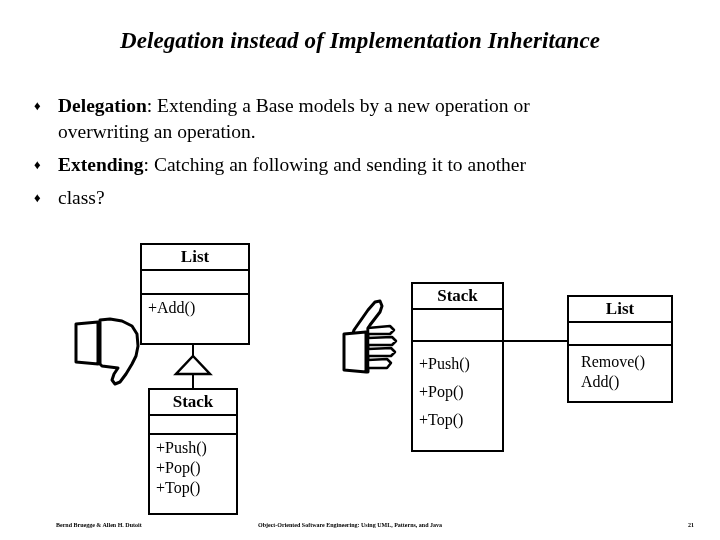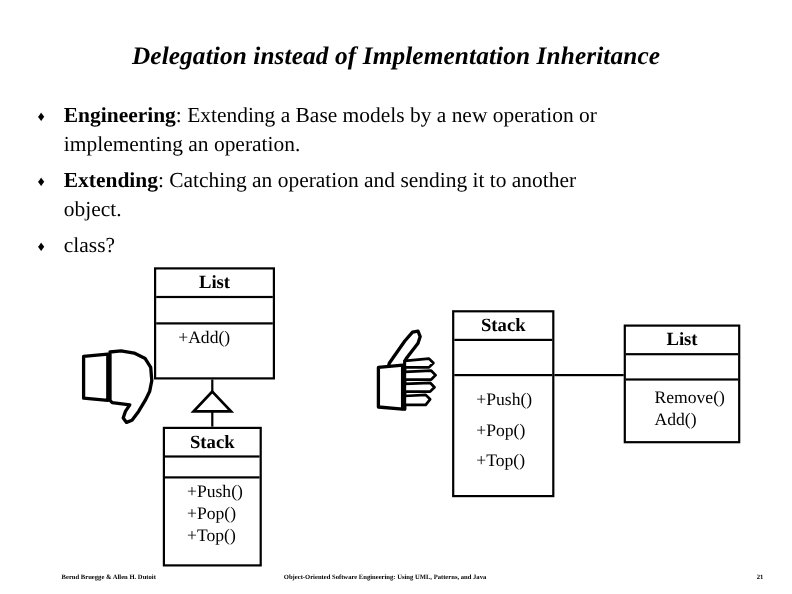--- a/index.html
+++ b/index.html
@@ -26,21 +26,20 @@
     position: absolute;
     top: 28px;
     left: 0;
     width: 720px;
     text-align: center;
     font-style: italic;
     font-weight: 700;
     font-size: 23px;
     letter-spacing: 0.1px;
     white-space: nowrap;
-    margin-top: 10px;
   }
 
   
   #bullets {
     position: absolute;
     top: 93px;
     left: 28px;
     width: 660px;
   }
   .bullet-row {
@@ -95,21 +94,20 @@
     box-sizing: border-box;
   }
   .uml-ops {
     font-size: 16px;
     line-height: 20px;
     padding: 3px 0 3px 6px;
     box-sizing: border-box;
   }
   .uml-ops div {
     white-space: nowrap;
-    margin-left: 14px;
   }
 
   .line-v {
     position: absolute;
     width: 2px;
     background: #000;
   }
   .line-h {
     position: absolute;
     height: 2px;
@@ -156,28 +154,27 @@
 <body>
 
 <div id="slide">
 
   <div id="slide-title">Delegation instead of Implementation Inheritance</div>
 
   <div id="bullets">
 
     <div class="bullet-row">
       <span class="bullet-glyph">♦</span>
-      <span class="bullet-text"><b class="bullet-strong">Engineering</b><span>: Extending a Base models by a new operation or</span></span>
-      <span class="bullet-line2">implementing an operation.</span>
+      <span class="bullet-text"><b class="bullet-strong">Delegation</b><span>: Extending a Base models by a new operation or</span></span>
+      <span class="bullet-line2">overwriting an operation.</span>
     </div>
 
     <div class="bullet-row">
       <span class="bullet-glyph">♦</span>
-      <span class="bullet-text"><b class="bullet-strong">Extending</b><span>: Catching an operation and sending it to another</span></span>
-      <span class="bullet-line2">object.</span>
+      <span class="bullet-text"><b class="bullet-strong">Extending</b><span>: Catching an following and sending it to another</span></span>
     </div>
 
     <div class="bullet-row">
       <span class="bullet-glyph">♦</span>
       <span class="bullet-line2">class?</span>
     </div>
 
   </div>
 
   <div id="diagram">

